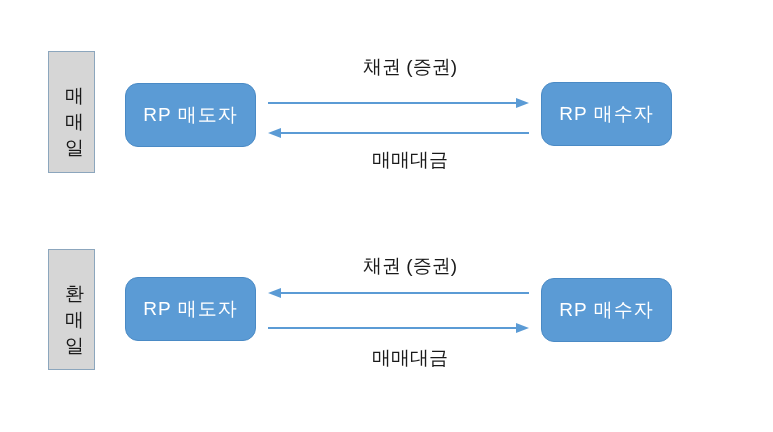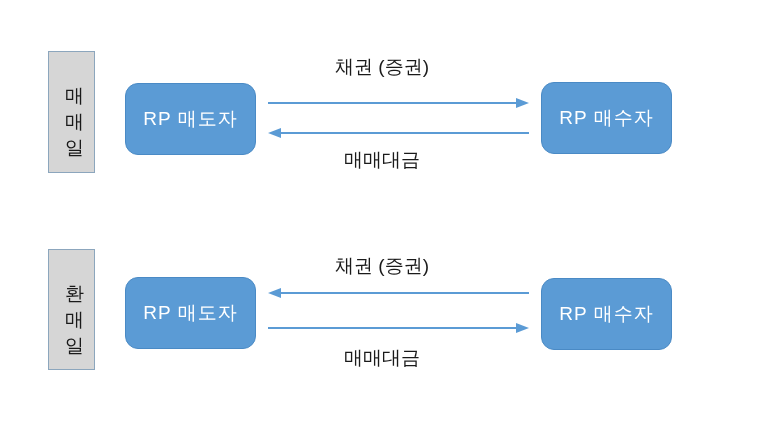--- a/index.html
+++ b/index.html
@@ -34,41 +34,41 @@
     line-height: 1;
     letter-spacing: 7px;
     margin-right: -7px; 
     color: var(--text-dark, #1a1a1a);
   }
 
   
   .actor-box {
     position: absolute;
     width: 131px;
-    height: 72px;
+    height: 64px;
     background: var(--box-blue, #5b9bd5);
     border: 1.5px solid var(--box-blue-border, #4a8ac5);
     box-sizing: border-box;
     border-radius: 13px;
     display: flex;
     align-items: center;
     justify-content: center;
     color: var(--text-white, #ffffff);
     font-size: 19px;
     letter-spacing: 1px;
   }
   .actor-1-left  { left: 125px; top: 83px;  }
   .actor-1-right { left: 541px; top: 82px;  }
   .actor-2-left  { left: 125px; top: 277px; }
   .actor-2-right { left: 541px; top: 278px; }
 
   
   .flow-label {
     position: absolute;
-    left: 252px;
+    left: 280px;
     width: 260px;
     height: 26px;
     line-height: 26px;
     text-align: center;
     font-size: 19px;
     color: var(--text-dark, #1a1a1a);
     white-space: nowrap;
   }
   .label-1-top    { top: 54px;  }
   .label-1-bottom { top: 147px; }

